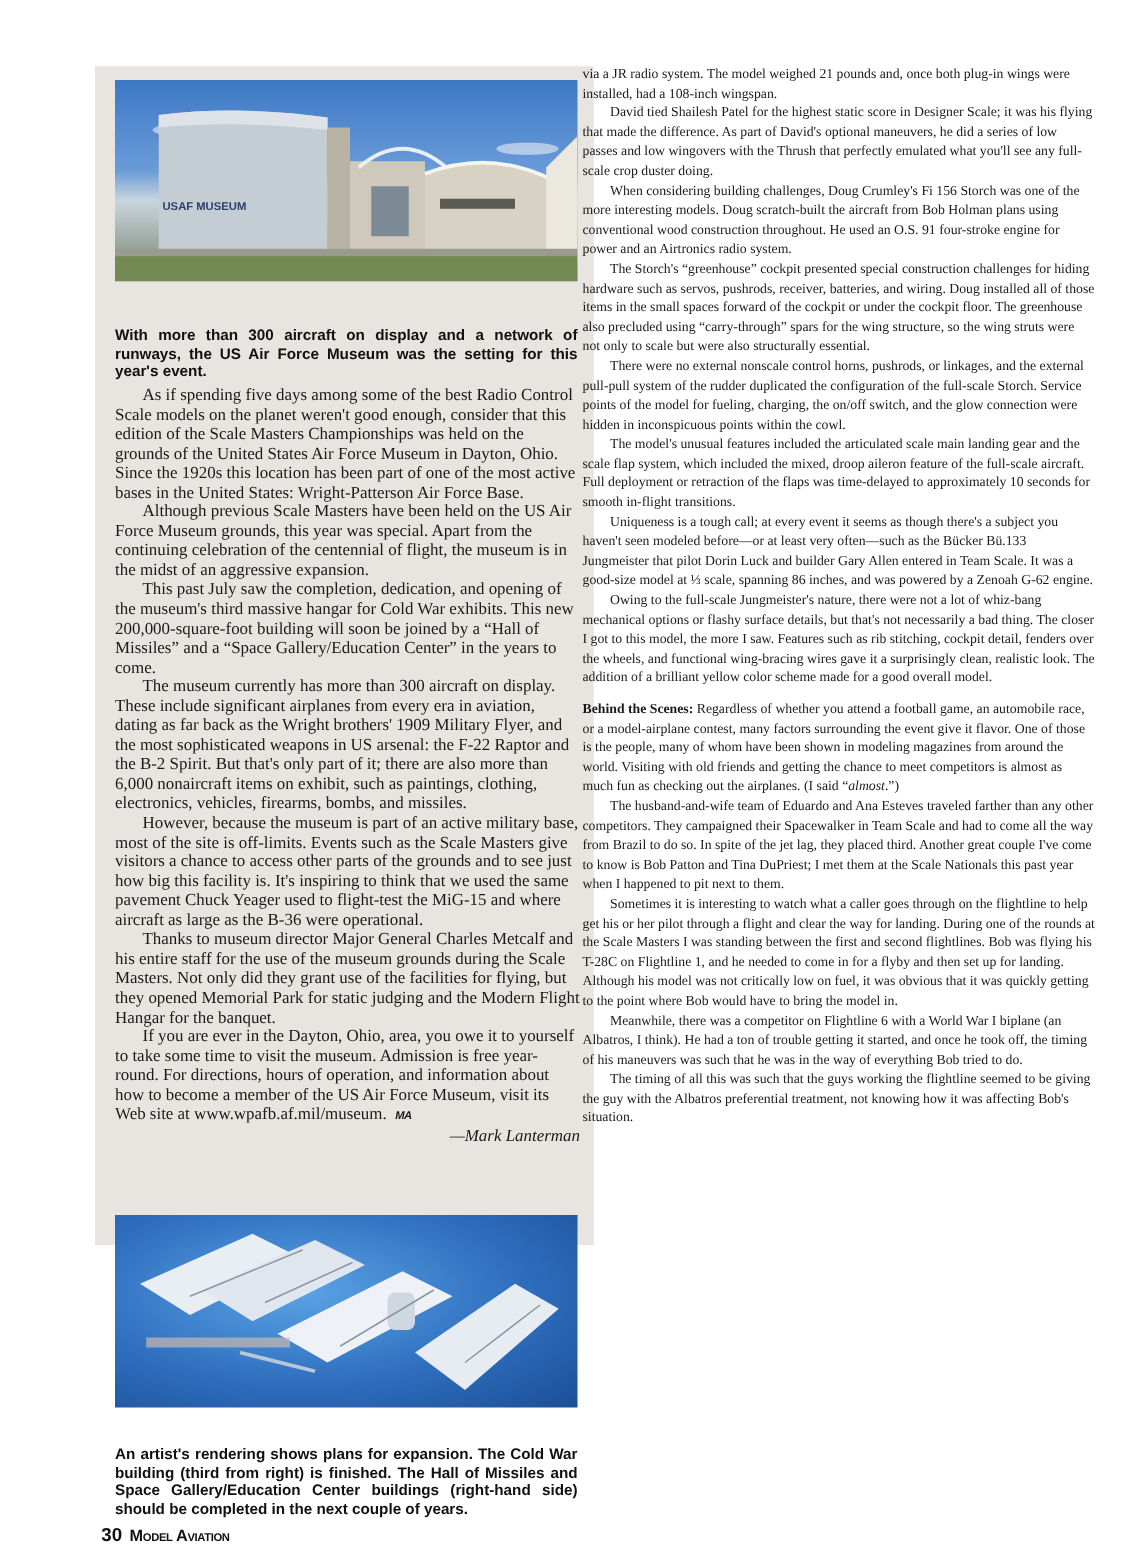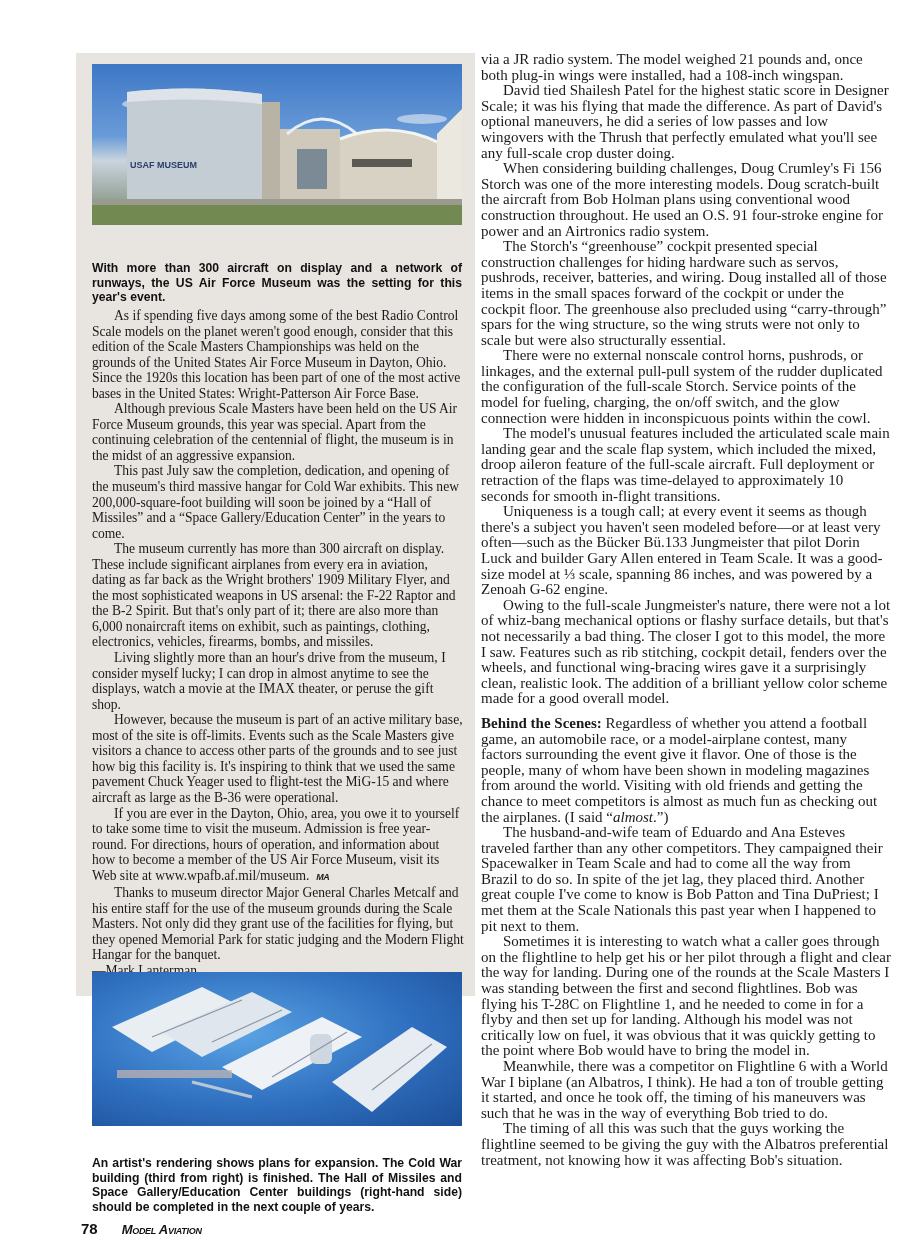--- a/index.html
+++ b/index.html
@@ -7,27 +7,27 @@
   .sidebar { position:absolute; left:76px; top:53px; width:399px; height:943px; background:#e8e4e0; box-sizing:border-box; }
   .photo { position:absolute; left:16px; width:370px; overflow:hidden; }
   .photo1 { top:11px; height:161px; background:linear-gradient(180deg,#3d78c6 0%,#6a9bd8 45%,#c9d5de 60%,#8d9a8c 88%,#6a7a4f 100%); }
   .photo2 { top:919px; height:154px; background:radial-gradient(ellipse at 40% 40%,#5aa3e4 0%,#2f6fbf 55%,#1c4e97 100%); }
   .caption { position:absolute; left:16px; width:370px; font-family:"Liberation Sans", sans-serif; font-weight:bold; font-size:12.2px; line-height:14.6px; text-align:justify; color:#111;margin-top:24px; }
   .cap1 { top:184px; }
   .cap2 { top:1079px; }
   .side-head { position:absolute; left:16px; width:370px; top:229px; font-family:"Liberation Sans", sans-serif; font-weight:bold; font-size:14px; text-align:center; color:#111; }
   .side-body { position:absolute; left:16px; top:255px; width:372px; font-size:13.55px; line-height:15.55px; }
   .side-body p, .main p { margin:0; text-indent:22px; }
-  .sig { margin:0; text-indent:0 !important; }
+  .sig { text-align:right; font-style:italic; margin:0; text-indent:0 !important; }
   .ma { font-family:"Liberation Sans", sans-serif; font-weight:bold; font-style:italic; font-size:9px; letter-spacing:-0.5px; }
-  .main { position:absolute; left:481px; top:52px; width:410px; font-size:15px; line-height:15.6px; }
+  .main { position:absolute; left:466px; top:52px; width:410px; font-size:11px; line-height:15.6px; }
   .main p.gap { margin-top:9px; text-indent:0; }
   .main b { font-weight:bold; }
   .footer { position:absolute; left:81px; top:1220px; font-family:"Liberation Sans", sans-serif; font-size:15px; font-weight:bold; color:#111; }
-  .footer .mag { font-style:italic; font-variant:small-caps; font-size:13px; margin-left:24px; letter-spacing:-0.3px; }
+  .footer .mag { font-variant:small-caps; font-size:13px; margin-left:6px; letter-spacing:-0.3px; }
   svg { display:block; }
 </style>
 </head>
 <body>
 
 <div class="sidebar">
   <div class="photo photo1" title="US Air Force Museum building exterior">
     <svg width="370" height="161" viewBox="0 0 370 161">
       <ellipse cx="60" cy="40" rx="30" ry="6" fill="#e8eef5" opacity="0.6"></ellipse>
       <ellipse cx="330" cy="55" rx="25" ry="5" fill="#e8eef5" opacity="0.6"></ellipse>
@@ -47,24 +47,23 @@
     </svg>
   </div>
 
   <div class="caption cap1">With more than 300 aircraft on display and a network of runways, the US Air Force Museum was the setting for this year's event.</div>
 
   <div class="side-body">
     <p>As if spending five days among some of the best Radio Control Scale models on the planet weren't good enough, consider that this edition of the Scale Masters Championships was held on the grounds of the United States Air Force Museum in Dayton, Ohio. Since the 1920s this location has been part of one of the most active bases in the United States: Wright-Patterson Air Force Base.</p>
     <p>Although previous Scale Masters have been held on the US Air Force Museum grounds, this year was special. Apart from the continuing celebration of the centennial of flight, the museum is in the midst of an aggressive expansion.</p>
     <p>This past July saw the completion, dedication, and opening of the museum's third massive hangar for Cold War exhibits. This new 200,000-square-foot building will soon be joined by a “Hall of Missiles” and a “Space Gallery/Education Center” in the years to come.</p>
     <p>The museum currently has more than 300 aircraft on display. These include significant airplanes from every era in aviation, dating as far back as the Wright brothers' 1909 Military Flyer, and the most sophisticated weapons in US arsenal: the F-22 Raptor and the B-2 Spirit. But that's only part of it; there are also more than 6,000 nonaircraft items on exhibit, such as paintings, clothing, electronics, vehicles, firearms, bombs, and missiles.</p>
-    <p>Living slightly more than an hour's drive from the museum, I consider myself lucky; I can drop in almost anytime to see the displays, watch a movie at the IMAX theater, or peruse the gift shop.</p>
     <p>However, because the museum is part of an active military base, most of the site is off-limits. Events such as the Scale Masters give visitors a chance to access other parts of the grounds and to see just how big this facility is. It's inspiring to think that we used the same pavement Chuck Yeager used to flight-test the MiG-15 and where aircraft as large as the B-36 were operational.</p>
+    <p>Thanks to museum director Major General Charles Metcalf and his entire staff for the use of the museum grounds during the Scale Masters. Not only did they grant use of the facilities for flying, but they opened Memorial Park for static judging and the Modern Flight Hangar for the banquet.</p>
     <p><span>If you are ever in the Dayton, Ohio, area, you owe it to yourself to take some time to visit the museum. Admission is free year-round. For directions, hours of operation, and information about how to become a member of the US Air Force Museum, visit its Web site at www.wpafb.af.mil/museum.</span>&nbsp;&nbsp;<span class="ma">MA</span></p>
-    <p>Thanks to museum director Major General Charles Metcalf and his entire staff for the use of the museum grounds during the Scale Masters. Not only did they grant use of the facilities for flying, but they opened Memorial Park for static judging and the Modern Flight Hangar for the banquet.</p>
     <p class="sig">—Mark Lanterman</p>
   </div>
 
   <div class="photo photo2" title="Artist's rendering of museum expansion">
     <svg width="370" height="154" viewBox="0 0 370 154">
       <path d="M20 55 L110 15 L150 35 L60 80 Z" fill="#e9eef3"></path>
       <path d="M70 60 L160 20 L200 40 L110 85 Z" fill="#dfe6ee"></path>
       <path d="M130 95 L230 45 L270 65 L170 118 Z" fill="#eef2f6"></path>
       <rect x="218" y="62" width="22" height="30" rx="6" fill="#cfd7e0"></rect>
       <path d="M240 110 L320 55 L355 75 L280 140 Z" fill="#e6ecf2"></path>
@@ -87,14 +86,14 @@
   <p>Uniqueness is a tough call; at every event it seems as though there's a subject you haven't seen modeled before—or at least very often—such as the Bücker Bü.133 Jungmeister that pilot Dorin Luck and builder Gary Allen entered in Team Scale. It was a good-size model at ⅓ scale, spanning 86 inches, and was powered by a Zenoah G-62 engine.</p>
   <p>Owing to the full-scale Jungmeister's nature, there were not a lot of whiz-bang mechanical options or flashy surface details, but that's not necessarily a bad thing. The closer I got to this model, the more I saw. Features such as rib stitching, cockpit detail, fenders over the wheels, and functional wing-bracing wires gave it a surprisingly clean, realistic look. The addition of a brilliant yellow color scheme made for a good overall model.</p>
   <p class="gap"><b>Behind the Scenes:</b><span> Regardless of whether you attend a football game, an automobile race, or a model-airplane contest, many factors surrounding the event give it flavor. One of those is the people, many of whom have been shown in modeling magazines from around the world. Visiting with old friends and getting the chance to meet competitors is almost as much fun as checking out the airplanes. (I said “</span><i>almost</i><span>.”)</span></p>
   <p>The husband-and-wife team of Eduardo and Ana Esteves traveled farther than any other competitors. They campaigned their Spacewalker in Team Scale and had to come all the way from Brazil to do so. In spite of the jet lag, they placed third. Another great couple I've come to know is Bob Patton and Tina DuPriest; I met them at the Scale Nationals this past year when I happened to pit next to them.</p>
   <p>Sometimes it is interesting to watch what a caller goes through on the flightline to help get his or her pilot through a flight and clear the way for landing. During one of the rounds at the Scale Masters I was standing between the first and second flightlines. Bob was flying his T-28C on Flightline 1, and he needed to come in for a flyby and then set up for landing. Although his model was not critically low on fuel, it was obvious that it was quickly getting to the point where Bob would have to bring the model in.</p>
   <p>Meanwhile, there was a competitor on Flightline 6 with a World War I biplane (an Albatros, I think). He had a ton of trouble getting it started, and once he took off, the timing of his maneuvers was such that he was in the way of everything Bob tried to do.</p>
   <p>The timing of all this was such that the guys working the flightline seemed to be giving the guy with the Albatros preferential treatment, not knowing how it was affecting Bob's situation.</p>
 </div>
 
 <div class="footer">
-  <span>78</span><span class="mag">Model Aviation</span>
+  <span>30</span><span class="mag">Model Aviation</span>
 </div>
 
 </body></html>

